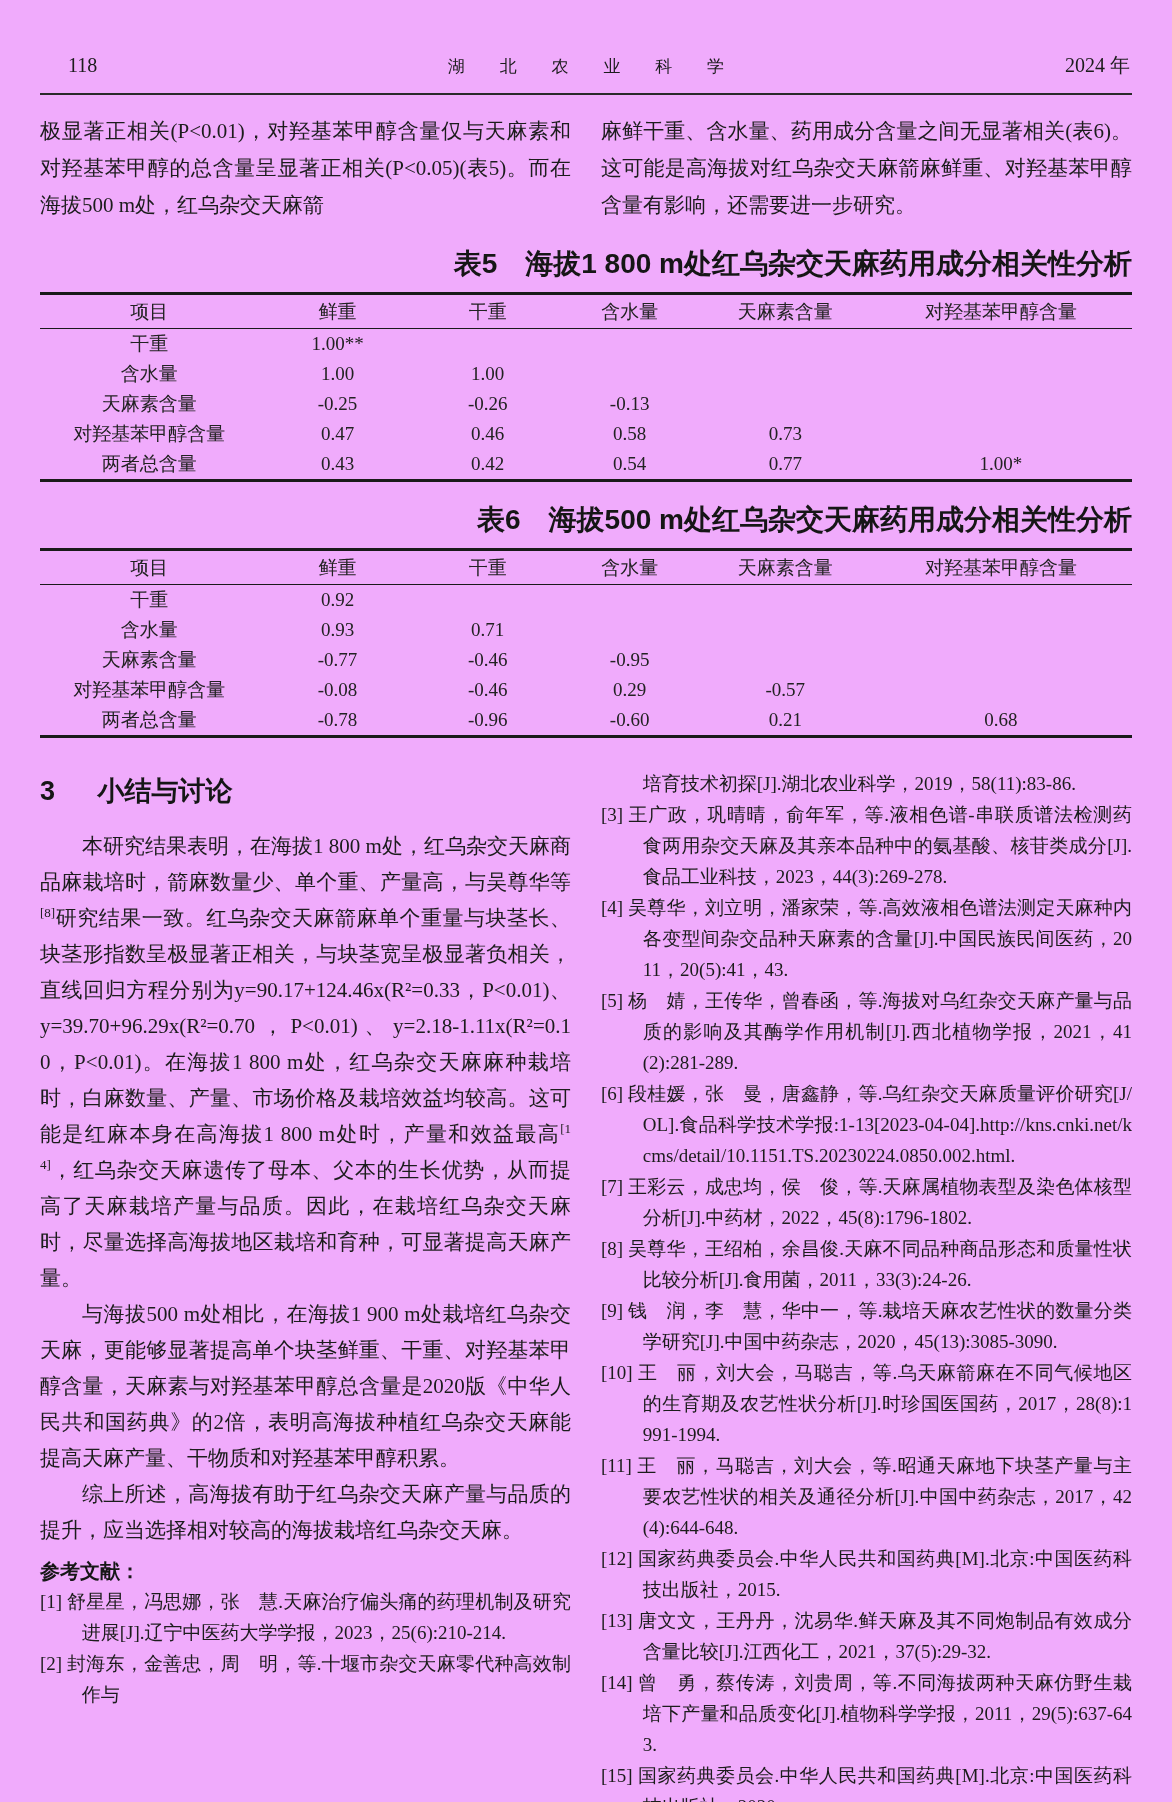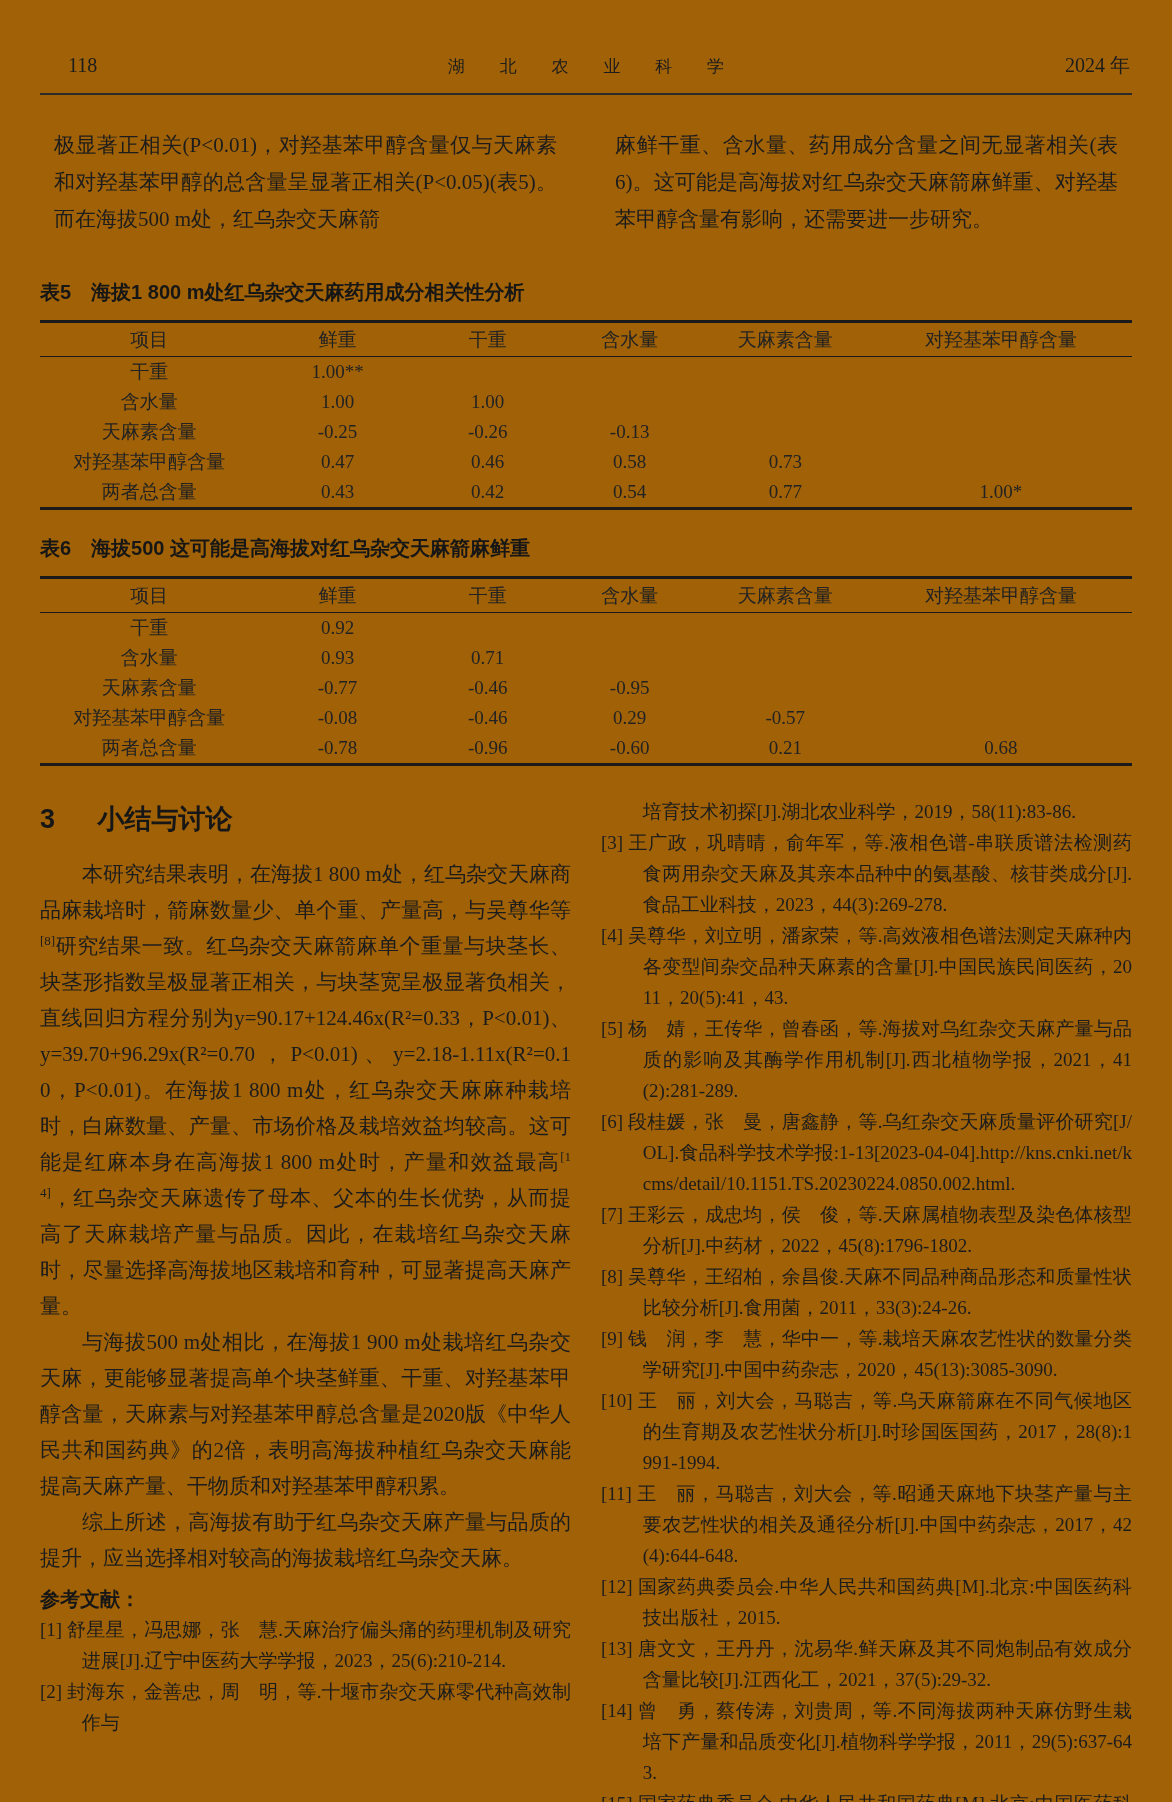--- a/index.html
+++ b/index.html
@@ -1,50 +1,50 @@
 <!DOCTYPE html>
 <html><head>
 <meta charset="utf-8">
 <style>
   html,body{margin:0;padding:0;background:#ffffff;}
   .page{
     position:relative;
     width:1172px;height:1802px;
     box-sizing:border-box;
     padding:52px 40px 0 40px;
-    background:#a16207;
+    background:#f0abfc;
     color:#1c1c1c;
     font-family:"Liberation Serif","DejaVu Serif",serif;
     overflow:hidden;
   }
   
   .pagehead{
     display:grid;grid-template-columns:1fr auto 1fr;align-items:baseline;
     border-bottom:2px solid #2a2a2a;
     padding-bottom:14px;
     font-size:20px;
   }
   .pnum{justify-self:start;padding-left:28px;}
   .jname{justify-self:center;font-size:17px;letter-spacing:2.05em;margin-right:-2.05em;white-space:nowrap;}
   .pyear{justify-self:end;padding-right:2px;}
   
   .two-col{display:flex;gap:30px;align-items:flex-start;}
   .col{width:531px;}
   .intro{margin-top:18px;}
   .intro p{
-    margin:14px;font-size:21px;line-height:37px;
+    margin:0;font-size:21px;line-height:37px;
     text-align:justify;word-break:break-all;
   }
   
   .tbl-block5{margin-top:26px;}
   .tbl-block6{margin-top:24px;}
   .tbl-title{
-    text-align:left;
+    text-align:right;
     font-family:"Liberation Sans","DejaVu Sans",sans-serif;
-    font-weight:700;font-size:20px;line-height:28px;
+    font-weight:700;font-size:28px;line-height:28px;
     color:#161616;
   }
   table.corr-table{
     width:100%;margin-top:14px;
     border-collapse:collapse;
     border-top:3px solid #1a1a1a;
     border-bottom:3px solid #1a1a1a;
     font-size:19px;color:#222;
   }
   table.corr-table thead td{
@@ -158,21 +158,21 @@
             <td class="c2">0.42</td>
             <td class="c3">0.54</td>
             <td class="c4">0.77</td>
             <td class="c5">1.00*</td>
           </tr>
         </tbody>
       </table>
   </section>
 
   <section class="tbl-block6">
-    <div class="tbl-title">表6　海拔500 这可能是高海拔对红乌杂交天麻箭麻鲜重</div>
+    <div class="tbl-title">表6　海拔500 m处红乌杂交天麻药用成分相关性分析</div>
     <table class="corr-table">
         <thead>
           <tr>
             <td class="c0">项目</td>
             <td class="c1">鲜重</td>
             <td class="c2">干重</td>
             <td class="c3">含水量</td>
             <td class="c4">天麻素含量</td>
             <td class="c5">对羟基苯甲醇含量</td>
           </tr>

